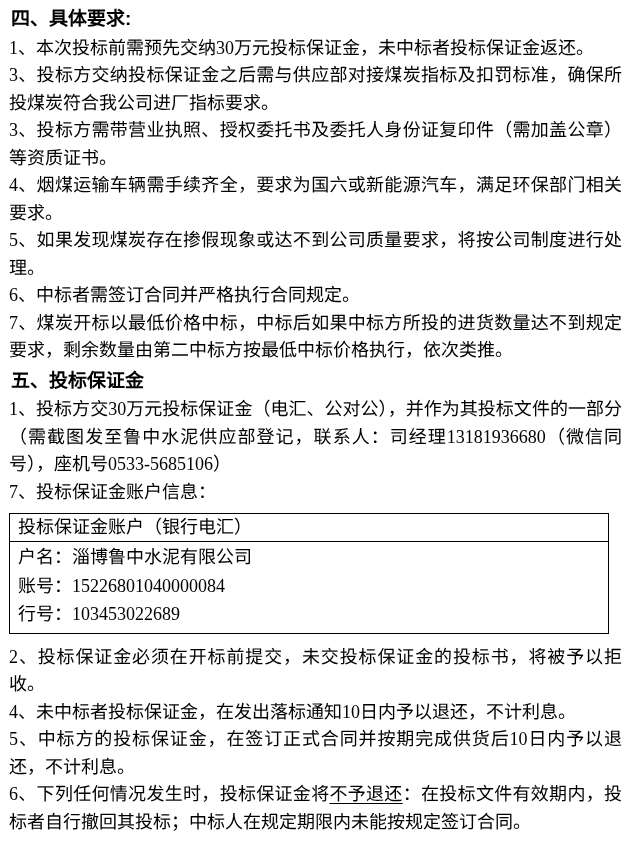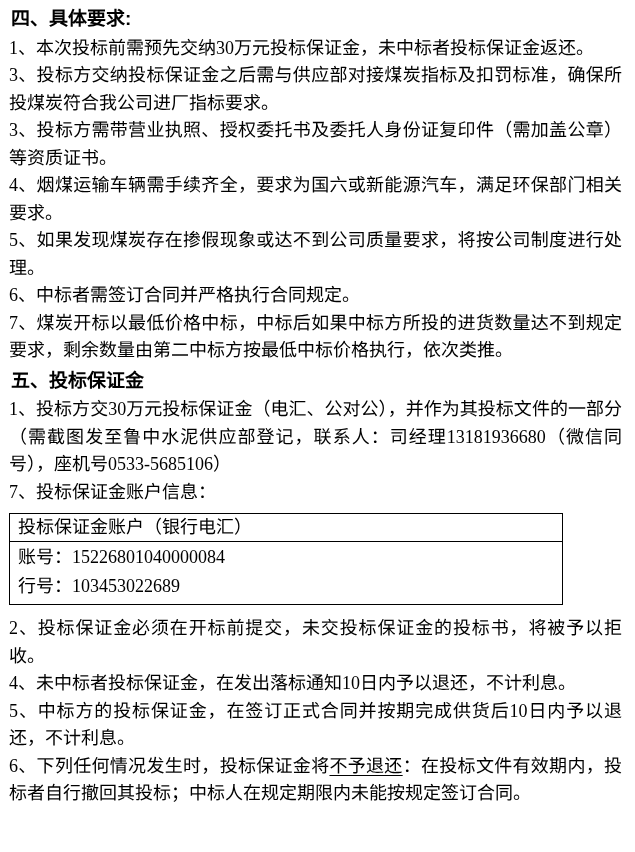--- a/index.html
+++ b/index.html
@@ -27,21 +27,21 @@
     font-weight: bold;
     font-family: "Liberation Sans", "DejaVu Sans", sans-serif;
     text-align: left;
     line-height: 27.5px;
   }
   p.item {
     margin: 0;
   }
   .account-table {
     box-sizing: border-box;
-    width: 554px;
+    width: 600px;
     margin: 7px 0 10px 0;
     border: 1px solid #000000;
     text-align: left;
   }
   .tbl-header {
     box-sizing: border-box;
     height: 28px;
     line-height: 27px;
     padding: 0 8px;
     border-bottom: 1px solid #000000;
@@ -77,20 +77,21 @@
   <p class="item">7、煤炭开标以最低价格中标，中标后如果中标方所投的进货数量达不到规定要求，剩余数量由第二中标方按最低中标价格执行，依次类推。</p>
 
   <h2 class="sec-heading">五、投标保证金</h2>
 
   <p class="item">1、投标方交30万元投标保证金（电汇、公对公），并作为其投标文件的一部分（需截图发至鲁中水泥供应部登记，联系人：司经理13181936680（微信同号），座机号0533-5685106）</p>
   <p class="item">7、投标保证金账户信息：</p>
 
   <div class="account-table">
     <div class="tbl-header">投标保证金账户（银行电汇）</div>
     <div class="tbl-body">
+      <div class="tbl-row">户名：淄博鲁中水泥有限公司</div>
       <div class="tbl-row">账号：15226801040000084</div>
       <div class="tbl-row">行号：103453022689</div>
     </div>
   </div>
 
   <p class="item">2、投标保证金必须在开标前提交，未交投标保证金的投标书，将被予以拒收。</p>
   <p class="item">4、未中标者投标保证金，在发出落标通知10日内予以退还，不计利息。</p>
   <p class="item">5、中标方的投标保证金，在签订正式合同并按期完成供货后10日内予以退还，不计利息。</p>
   <p class="item"><span>6、下列任何情况发生时，投标保证金将</span><span class="u">不予退还</span><span>：在投标文件有效期内，投标者自行撤回其投标；中标人在规定期限内未能按规定签订合同。</span></p>
 

